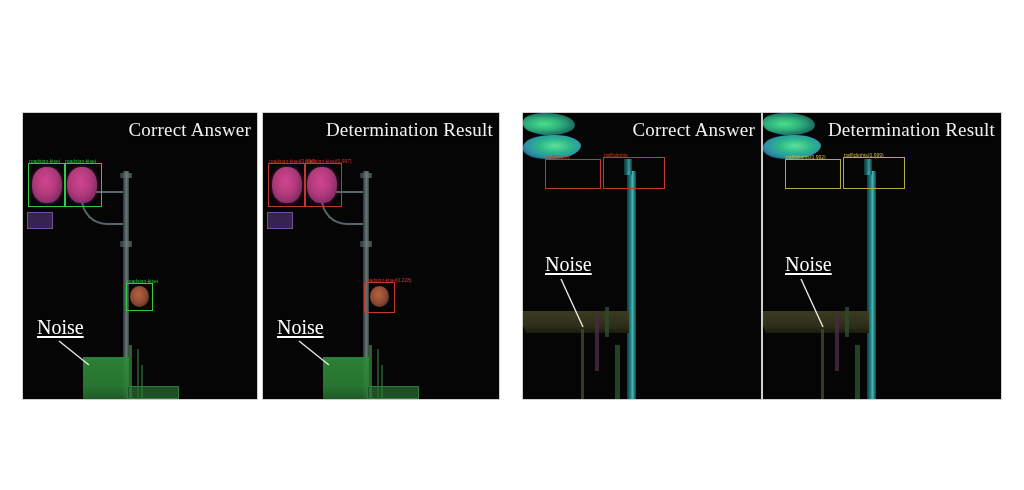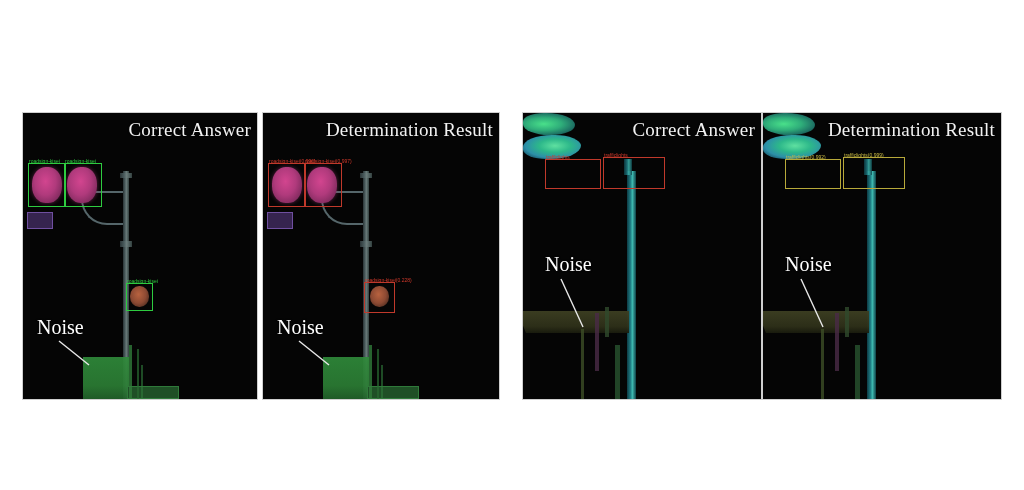--- a/index.html
+++ b/index.html
@@ -37,20 +37,21 @@
     font-size: 19px;
     letter-spacing: 0.2px;
     text-shadow: 0 0 2px #000;
     white-space: nowrap;
   }
   .noise-label {
     position: absolute;
     color: #ffffff;
     font-family: "Liberation Serif", serif;
     font-size: 20px;
+    text-decoration: underline;
     text-underline-offset: 2px;
     white-space: nowrap;
     text-shadow: 0 0 2px #000;
   }
   .leader {
     position: absolute;
     overflow: visible;
     pointer-events: none;
   }
   .bbox {

